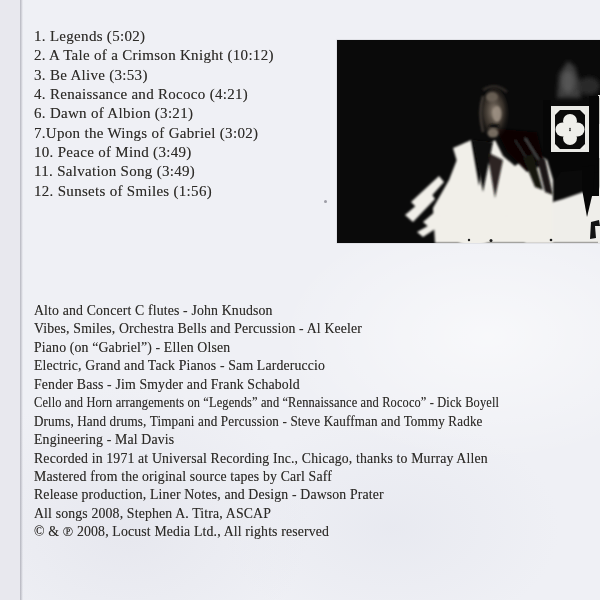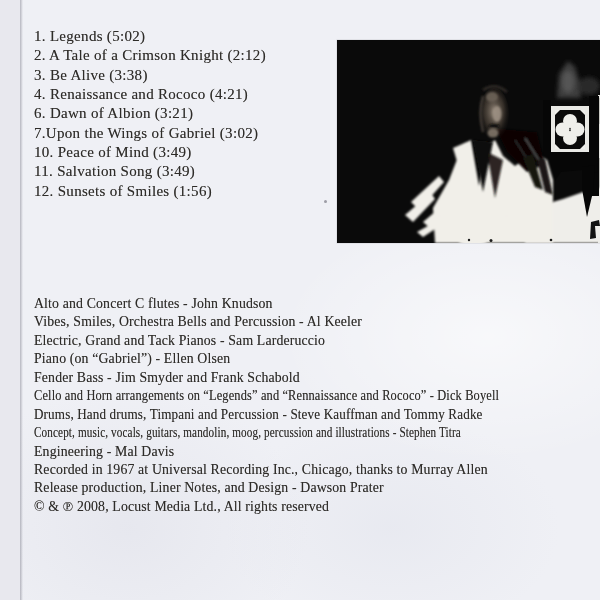--- a/index.html
+++ b/index.html
@@ -18,21 +18,21 @@
     position:absolute;left:0;top:0;width:3px;height:100%;
     background:linear-gradient(to right, rgba(95,95,110,.40), rgba(95,95,110,0));
   }
   .tracks{
     position:absolute;left:14px;top:27px;
     font-size:15px;line-height:19.35px;letter-spacing:.3px;
     text-shadow:0 0 .5px rgba(46,44,41,.45);
   }
   .track-line{white-space:nowrap;}
   .credits{
-    position:absolute;left:14px;top:295px;
+    position:absolute;left:14px;top:302px;
     font-size:13.8px;line-height:18.45px;letter-spacing:.15px;
     text-shadow:0 0 .5px rgba(46,44,41,.45);
   }
   .credit{white-space:nowrap;height:18.45px;}
   .credit .t{display:inline-block;transform-origin:0 50%;}
   .credit.cond-a .t{transform:scaleX(.95);}
   .credit.cond-b .t{transform:scaleX(.90);}
   .credit.cond-c .t{transform:scaleX(.81);}
   .photo{
     position:absolute;left:317px;top:40px;width:268px;height:203px;
@@ -46,22 +46,22 @@
 </style>
 </head>
 <body>
 
 <div class="page">
 
   <div class="edge-left"></div>
 
   <div class="tracks">
     <div class="track-line">1. Legends (5:02)</div>
-    <div class="track-line">2. A Tale of a Crimson Knight (2:12)</div>
-    <div class="track-line">3. Be Alive (3:38)</div>
+    <div class="track-line">2. A Tale of a Crimson Knight (10:12)</div>
+    <div class="track-line">3. Be Alive (3:53)</div>
     <div class="track-line">4. Renaissance and Rococo (4:21)</div>
     <div class="track-line">6. Dawn of Albion (3:21)</div>
     <div class="track-line">7.Upon the Wings of Gabriel (3:02)</div>
     <div class="track-line">10. Peace of Mind (3:49)</div>
     <div class="track-line">11. Salvation Song (3:49)</div>
     <div class="track-line">12. Sunsets of Smiles (1:56)</div>
   </div>
 
   <div class="photo">
     <svg viewBox="0 0 268 203" xmlns="http://www.w3.org/2000/svg">
@@ -156,25 +156,26 @@
         <path d="M254,182 L262,180 L263,186 L258,186 L259,198 L253,199 Z" fill="#121212"></path>
       </g>
     </svg>
   </div>
 
   <div class="speck" style="left:304px;top:200px;"></div>
 
   <div class="credits">
     <div class="credit"><span class="t">Alto and Concert C flutes - John Knudson</span></div>
     <div class="credit"><span class="t">Vibes, Smiles, Orchestra Bells and Percussion - Al Keeler</span></div>
+    <div class="credit"><span class="t">Piano (on “Gabriel”) - Ellen Olsen</span></div>
     <div class="credit"><span class="t">Electric, Grand and Tack Pianos - Sam Larderuccio</span></div>
-    <div class="credit"><span class="t">Piano (on “Gabriel”) - Ellen Olsen</span></div>
     <div class="credit"><span class="t">Fender Bass - Jim Smyder and Frank Schabold</span></div>
     <div class="credit cond-b"><span class="t">Cello and Horn arrangements on “Legends” and “Rennaissance and Rococo” - Dick Boyell</span></div>
     <div class="credit cond-a"><span class="t">Drums, Hand drums, Timpani and Percussion - Steve Kauffman and Tommy Radke</span></div>
-    <div class="credit cond-c"><span class="t">Concept, music, vocals, guitars, mandolin, moog, percussion and illustrations - Stephen Titra</span></div>
     <div class="credit"><span class="t">Engineering - Mal Davis</span></div>
-    <div class="credit"><span class="t">Recorded in 1967 at Universal Recording Inc., Chicago, thanks to Murray Allen</span></div>
+    <div class="credit"><span class="t">Recorded in 1971 at Universal Recording Inc., Chicago, thanks to Murray Allen</span></div>
+    <div class="credit"><span class="t">Mastered from the original source tapes by Carl Saff</span></div>
     <div class="credit"><span class="t">Release production, Liner Notes, and Design - Dawson Prater</span></div>
+    <div class="credit"><span class="t">All songs 2008, Stephen A. Titra, ASCAP</span></div>
     <div class="credit"><span class="t">© &amp; ℗ 2008, Locust Media Ltd., All rights reserved</span></div>
   </div>
 
 </div>
 
 </body></html>

